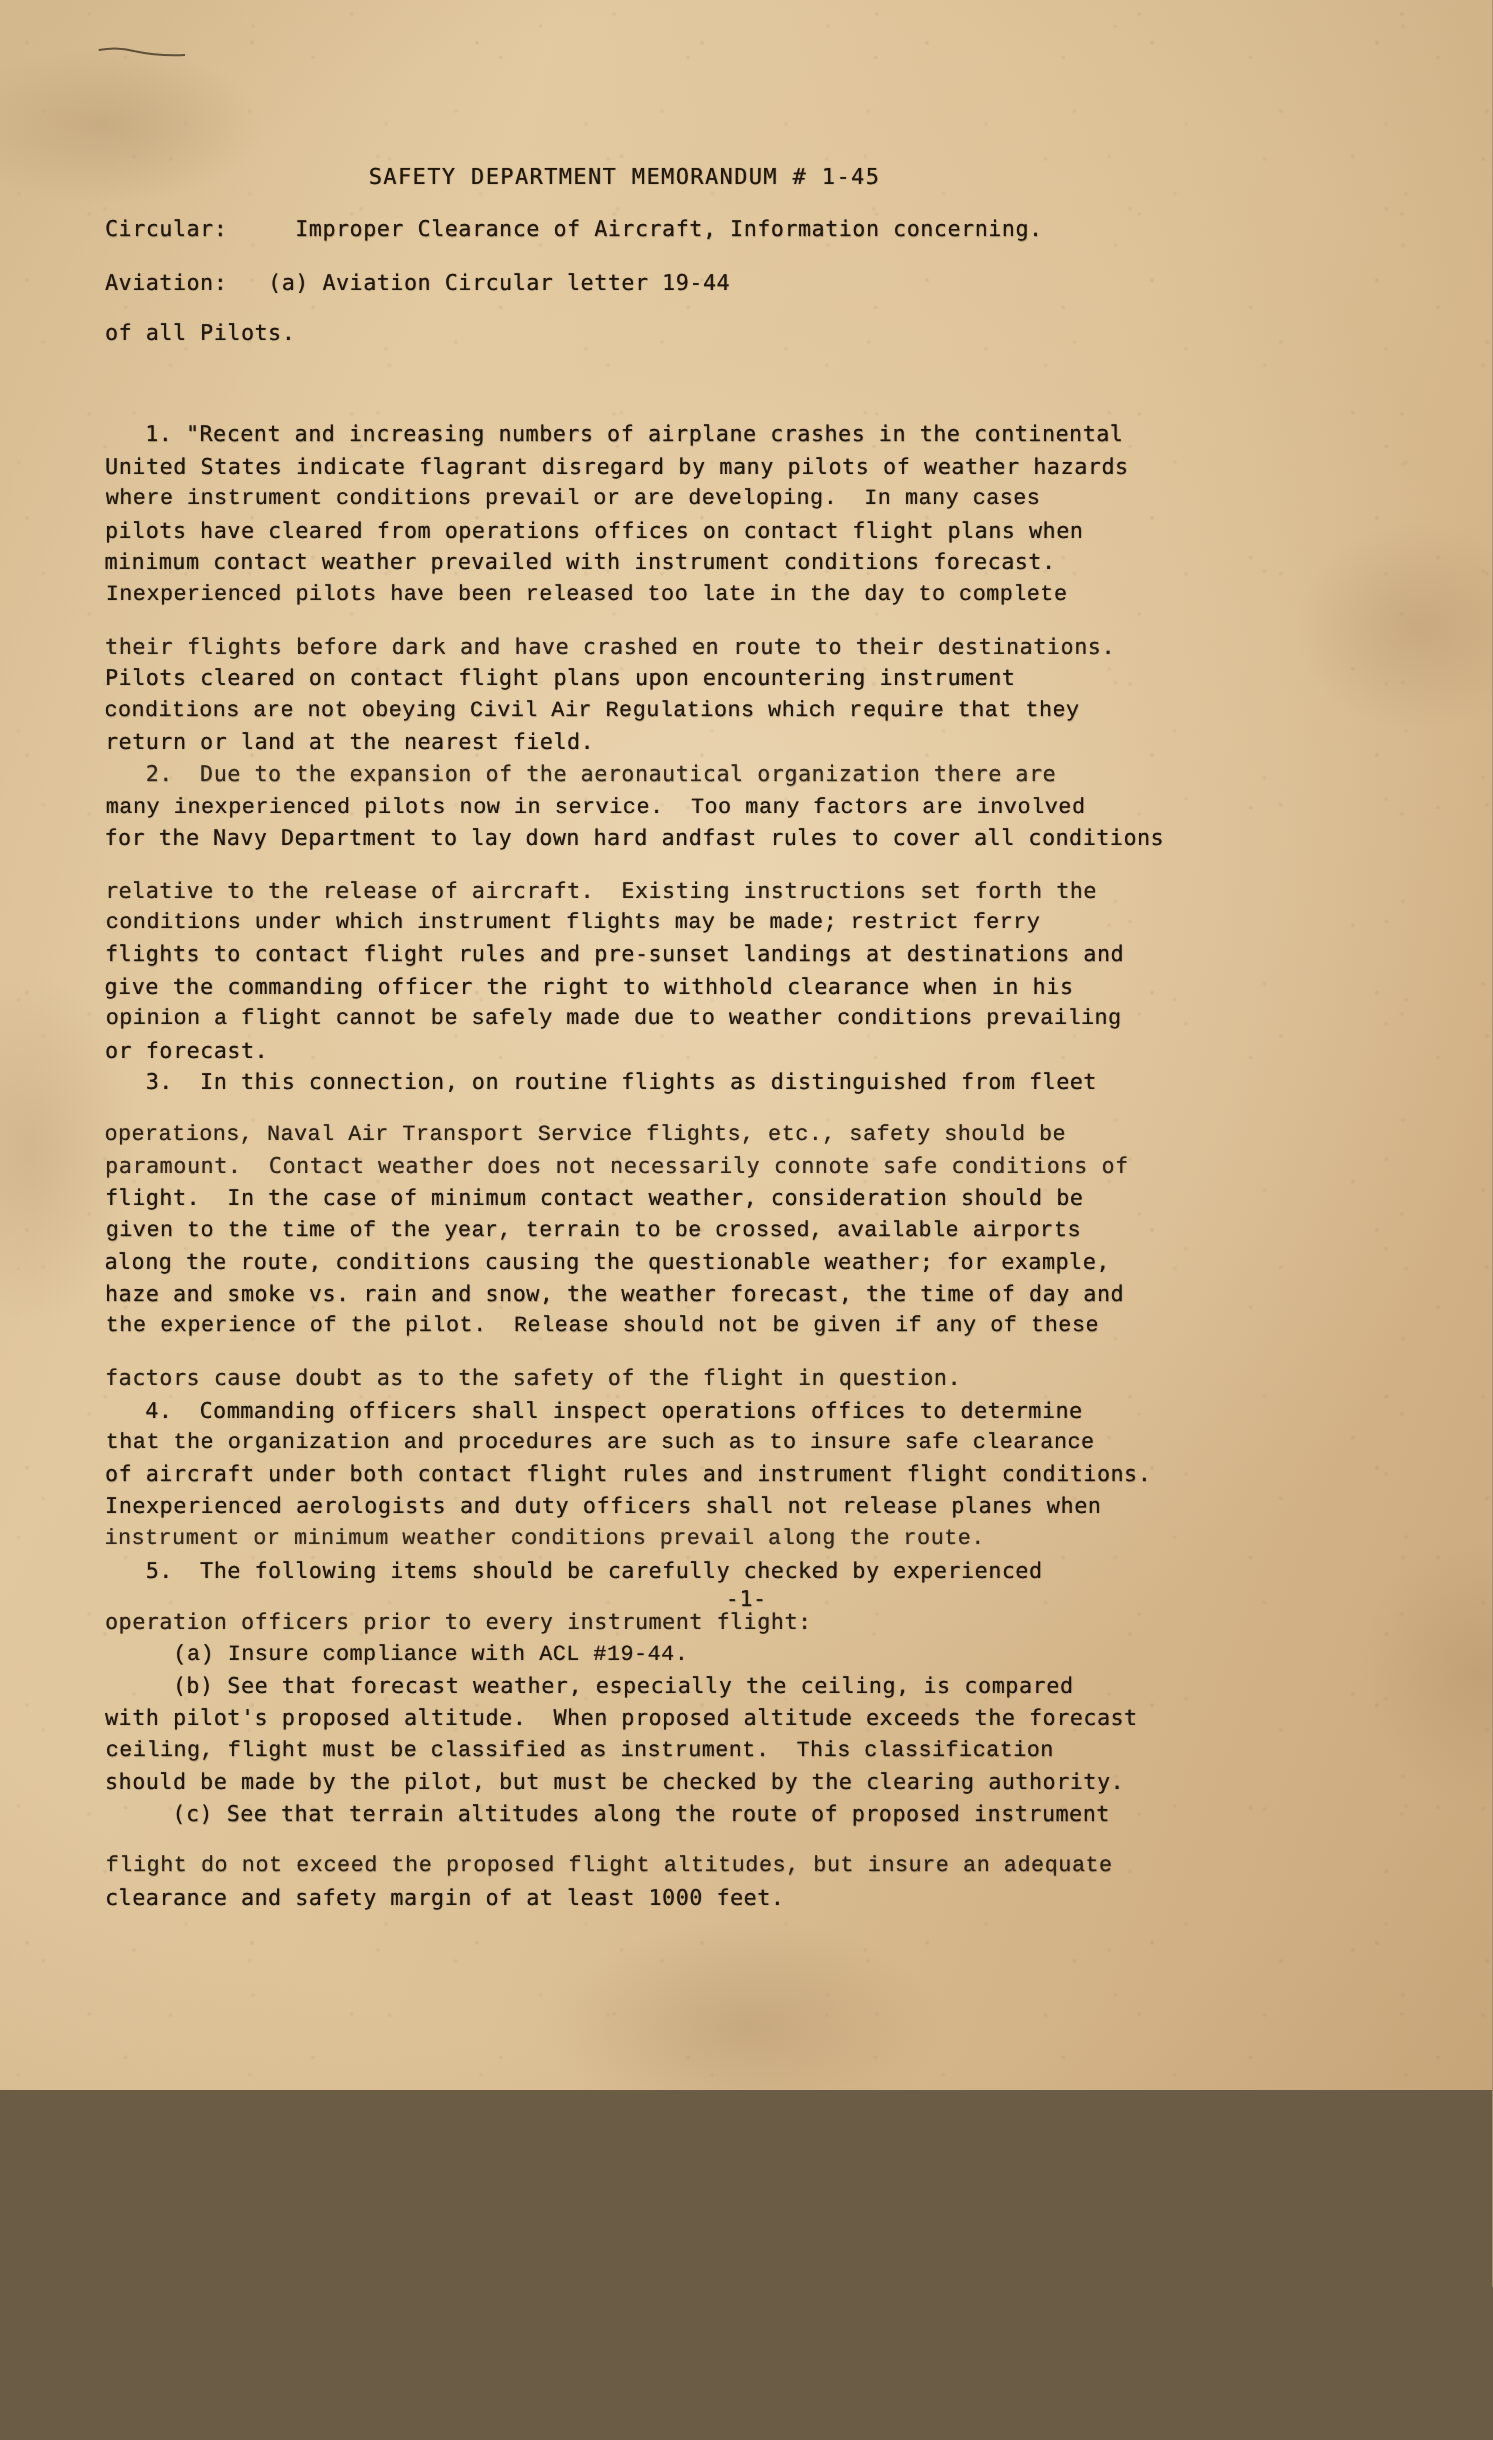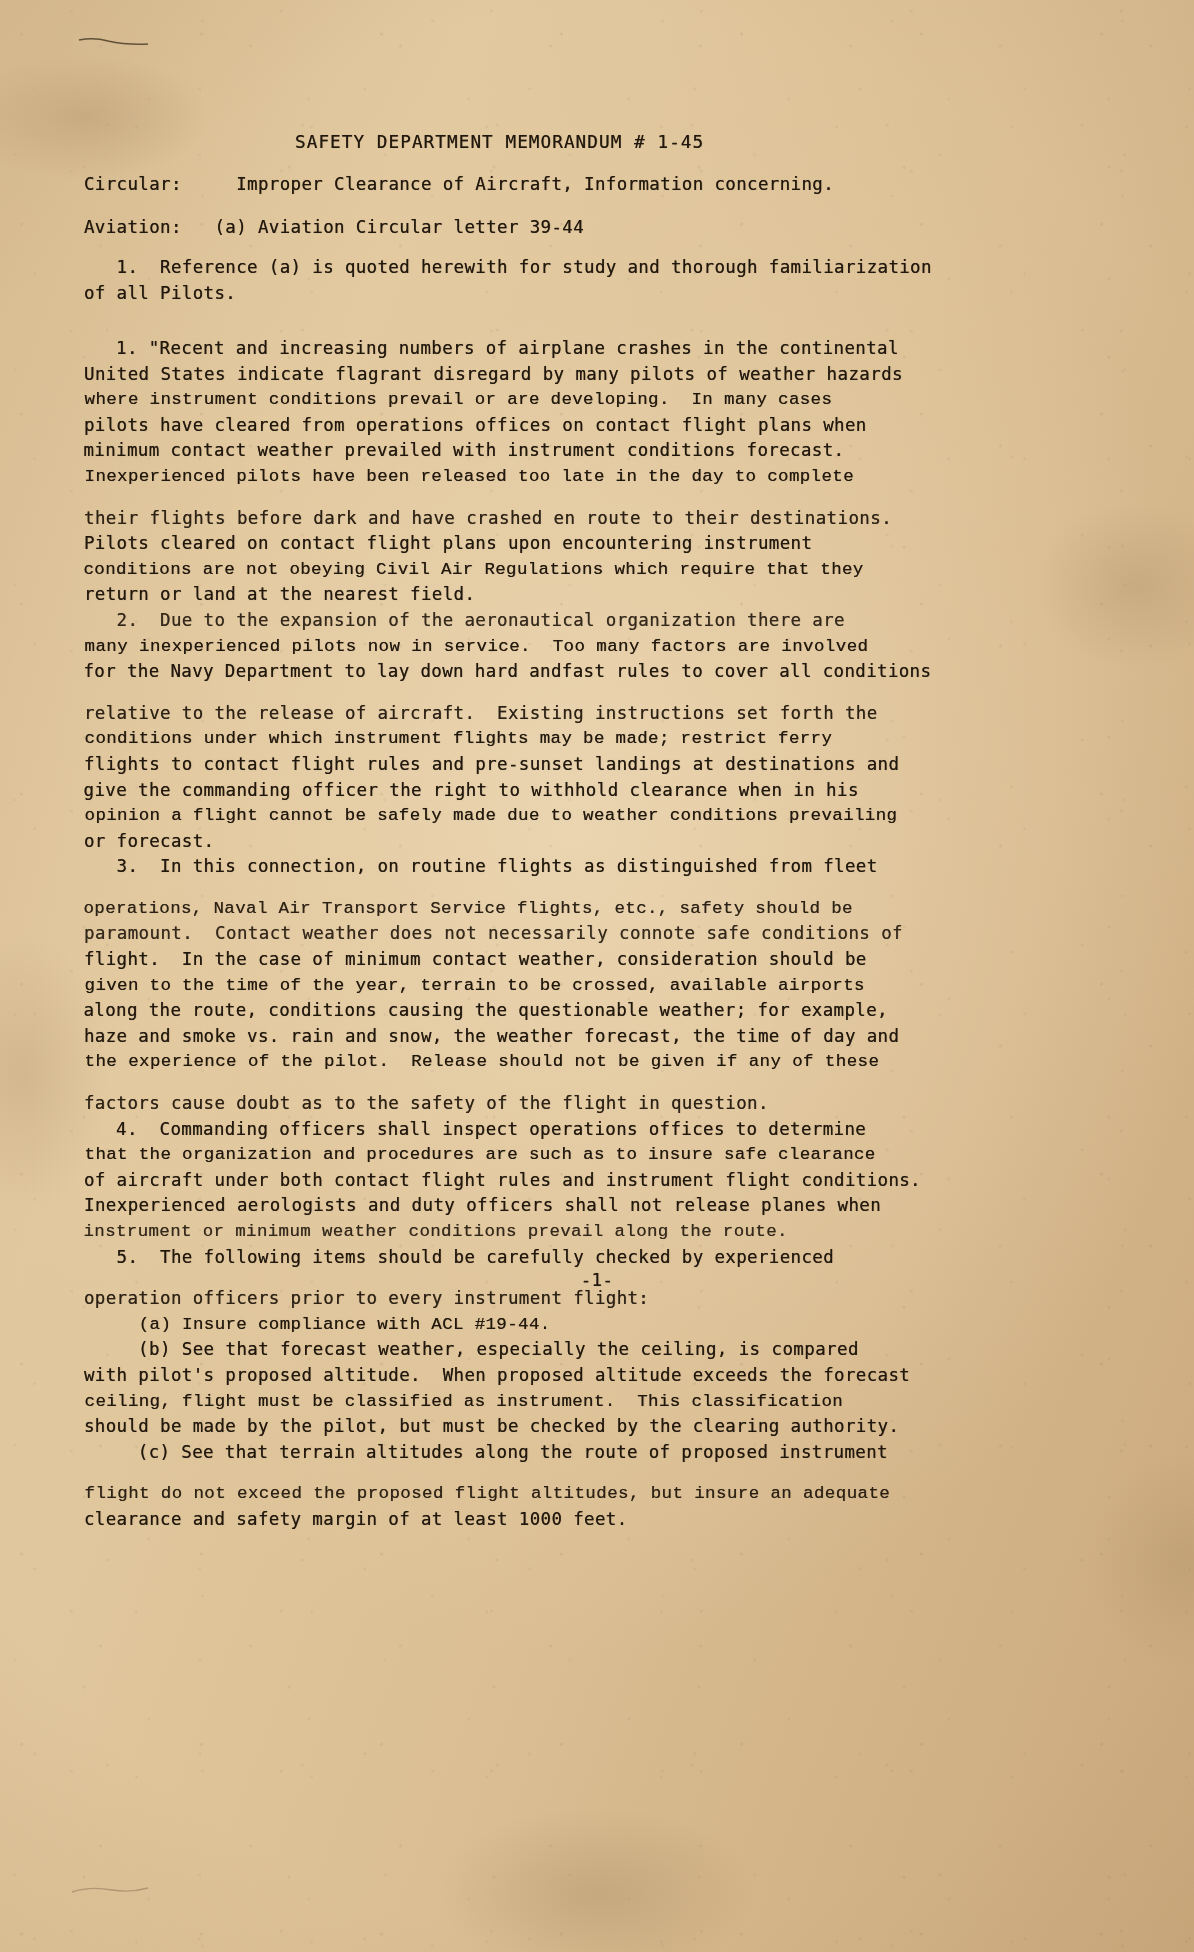--- a/index.html
+++ b/index.html
@@ -4,21 +4,21 @@
 <style>
   html, body {
     margin: 0;
     padding: 0;
     background: #6b5c45;
   }
 
   #page {
     position: relative;
     width: 1194px;
-    height: 1952px;
+    height: 1672px;
     overflow: hidden;
     background: #d9bd92;
     background-image:
       radial-gradient(ellipse 70% 55% at 48% 42%, rgba(235,214,178,0.95) 0%, rgba(228,203,163,0.55) 45%, rgba(210,180,136,0.0) 78%),
       radial-gradient(ellipse 120% 90% at 50% 50%, rgba(222,196,154,0.0) 55%, rgba(181,150,107,0.45) 90%, rgba(150,120,82,0.7) 100%),
       linear-gradient(110deg, #d7bb90 0%, #e2c99f 25%, #dcc095 55%, #d2b287 80%, #c9a87c 100%);
     font-family: "DejaVu Sans Mono", "Liberation Mono", monospace;
   }
 
   
@@ -136,21 +136,21 @@
     <path d="M1 4 Q 16 1 30 5 Q 48 9 70 8" stroke="#3a2d1c" stroke-width="1.6" fill="none" opacity="0.75"></path>
   </svg>
   <svg id="mark-bottom" viewBox="0 0 80 12">
     <path d="M2 8 Q 20 2 42 6 Q 60 9 78 4" stroke="#4a3a24" stroke-width="1.4" fill="none" opacity="0.6"></path>
   </svg>
 
   <div class="tw" id="title">SAFETY DEPARTMENT MEMORANDUM # 1-45</div>
 
   <div class="tw" id="subject-row"><span>Circular:</span><span>     </span><span>Improper Clearance of Aircraft, Information concerning.</span></div>
 
-  <div class="tw" id="reference-row"><span>Aviation:</span><span>   </span><span>(a) Aviation Circular letter 39-44</span></div>
+  <div class="tw" id="reference-row"><span>Aviation:</span><span>   </span><span>(a) Aviation Circular letter 19-44</span></div>
 
-  <div class="tw" id="para-intro"><span class="ln">   1.  Reference (a) is quoted herewith for study and thorough familiarization</span><span class="ln">of all Pilots.</span></div>
+  <div class="tw" id="para-intro"><span class="ln">of all Pilots.</span></div>
 
   <div class="tw" id="body-block"><span class="ln">   1. "Recent and increasing numbers of airplane crashes in the continental</span><span class="ln">United States indicate flagrant disregard by many pilots of weather hazards</span><span class="ln">where instrument conditions prevail or are developing.  In many cases</span><span class="ln">pilots have cleared from operations offices on contact flight plans when</span><span class="ln">minimum contact weather prevailed with instrument conditions forecast.</span><span class="ln">Inexperienced pilots have been released too late in the day to complete</span><span class="ln">their flights before dark and have crashed en route to their destinations.</span><span class="ln">Pilots cleared on contact flight plans upon encountering instrument</span><span class="ln">conditions are not obeying Civil Air Regulations which require that they</span><span class="ln">return or land at the nearest field.</span><span class="ln">   2.  Due to the expansion of the aeronautical organization there are</span><span class="ln">many inexperienced pilots now in service.  Too many factors are involved</span><span class="ln">for the Navy Department to lay down hard andfast rules to cover all conditions</span><span class="ln">relative to the release of aircraft.  Existing instructions set forth the</span><span class="ln">conditions under which instrument flights may be made; restrict ferry</span><span class="ln">flights to contact flight rules and pre-sunset landings at destinations and</span><span class="ln">give the commanding officer the right to withhold clearance when in his</span><span class="ln">opinion a flight cannot be safely made due to weather conditions prevailing</span><span class="ln">or forecast.</span><span class="ln">   3.  In this connection, on routine flights as distinguished from fleet</span><span class="ln">operations, Naval Air Transport Service flights, etc., safety should be</span><span class="ln">paramount.  Contact weather does not necessarily connote safe conditions of</span><span class="ln">flight.  In the case of minimum contact weather, consideration should be</span><span class="ln">given to the time of the year, terrain to be crossed, available airports</span><span class="ln">along the route, conditions causing the questionable weather; for example,</span><span class="ln">haze and smoke vs. rain and snow, the weather forecast, the time of day and</span><span class="ln">the experience of the pilot.  Release should not be given if any of these</span><span class="ln">factors cause doubt as to the safety of the flight in question.</span><span class="ln">   4.  Commanding officers shall inspect operations offices to determine</span><span class="ln">that the organization and procedures are such as to insure safe clearance</span><span class="ln">of aircraft under both contact flight rules and instrument flight conditions.</span><span class="ln">Inexperienced aerologists and duty officers shall not release planes when</span><span class="ln">instrument or minimum weather conditions prevail along the route.</span><span class="ln">   5.  The following items should be carefully checked by experienced</span><span class="ln">operation officers prior to every instrument flight:</span><span class="ln">     (a) Insure compliance with ACL #19-44.</span><span class="ln">     (b) See that forecast weather, especially the ceiling, is compared</span><span class="ln">with pilot's proposed altitude.  When proposed altitude exceeds the forecast</span><span class="ln">ceiling, flight must be classified as instrument.  This classification</span><span class="ln">should be made by the pilot, but must be checked by the clearing authority.</span><span class="ln">     (c) See that terrain altitudes along the route of proposed instrument</span><span class="ln">flight do not exceed the proposed flight altitudes, but insure an adequate</span><span class="ln">clearance and safety margin of at least 1000 feet.</span></div>
 
   <div class="tw" id="folio">-1-</div>
 
 </div>
 
 </body></html>

